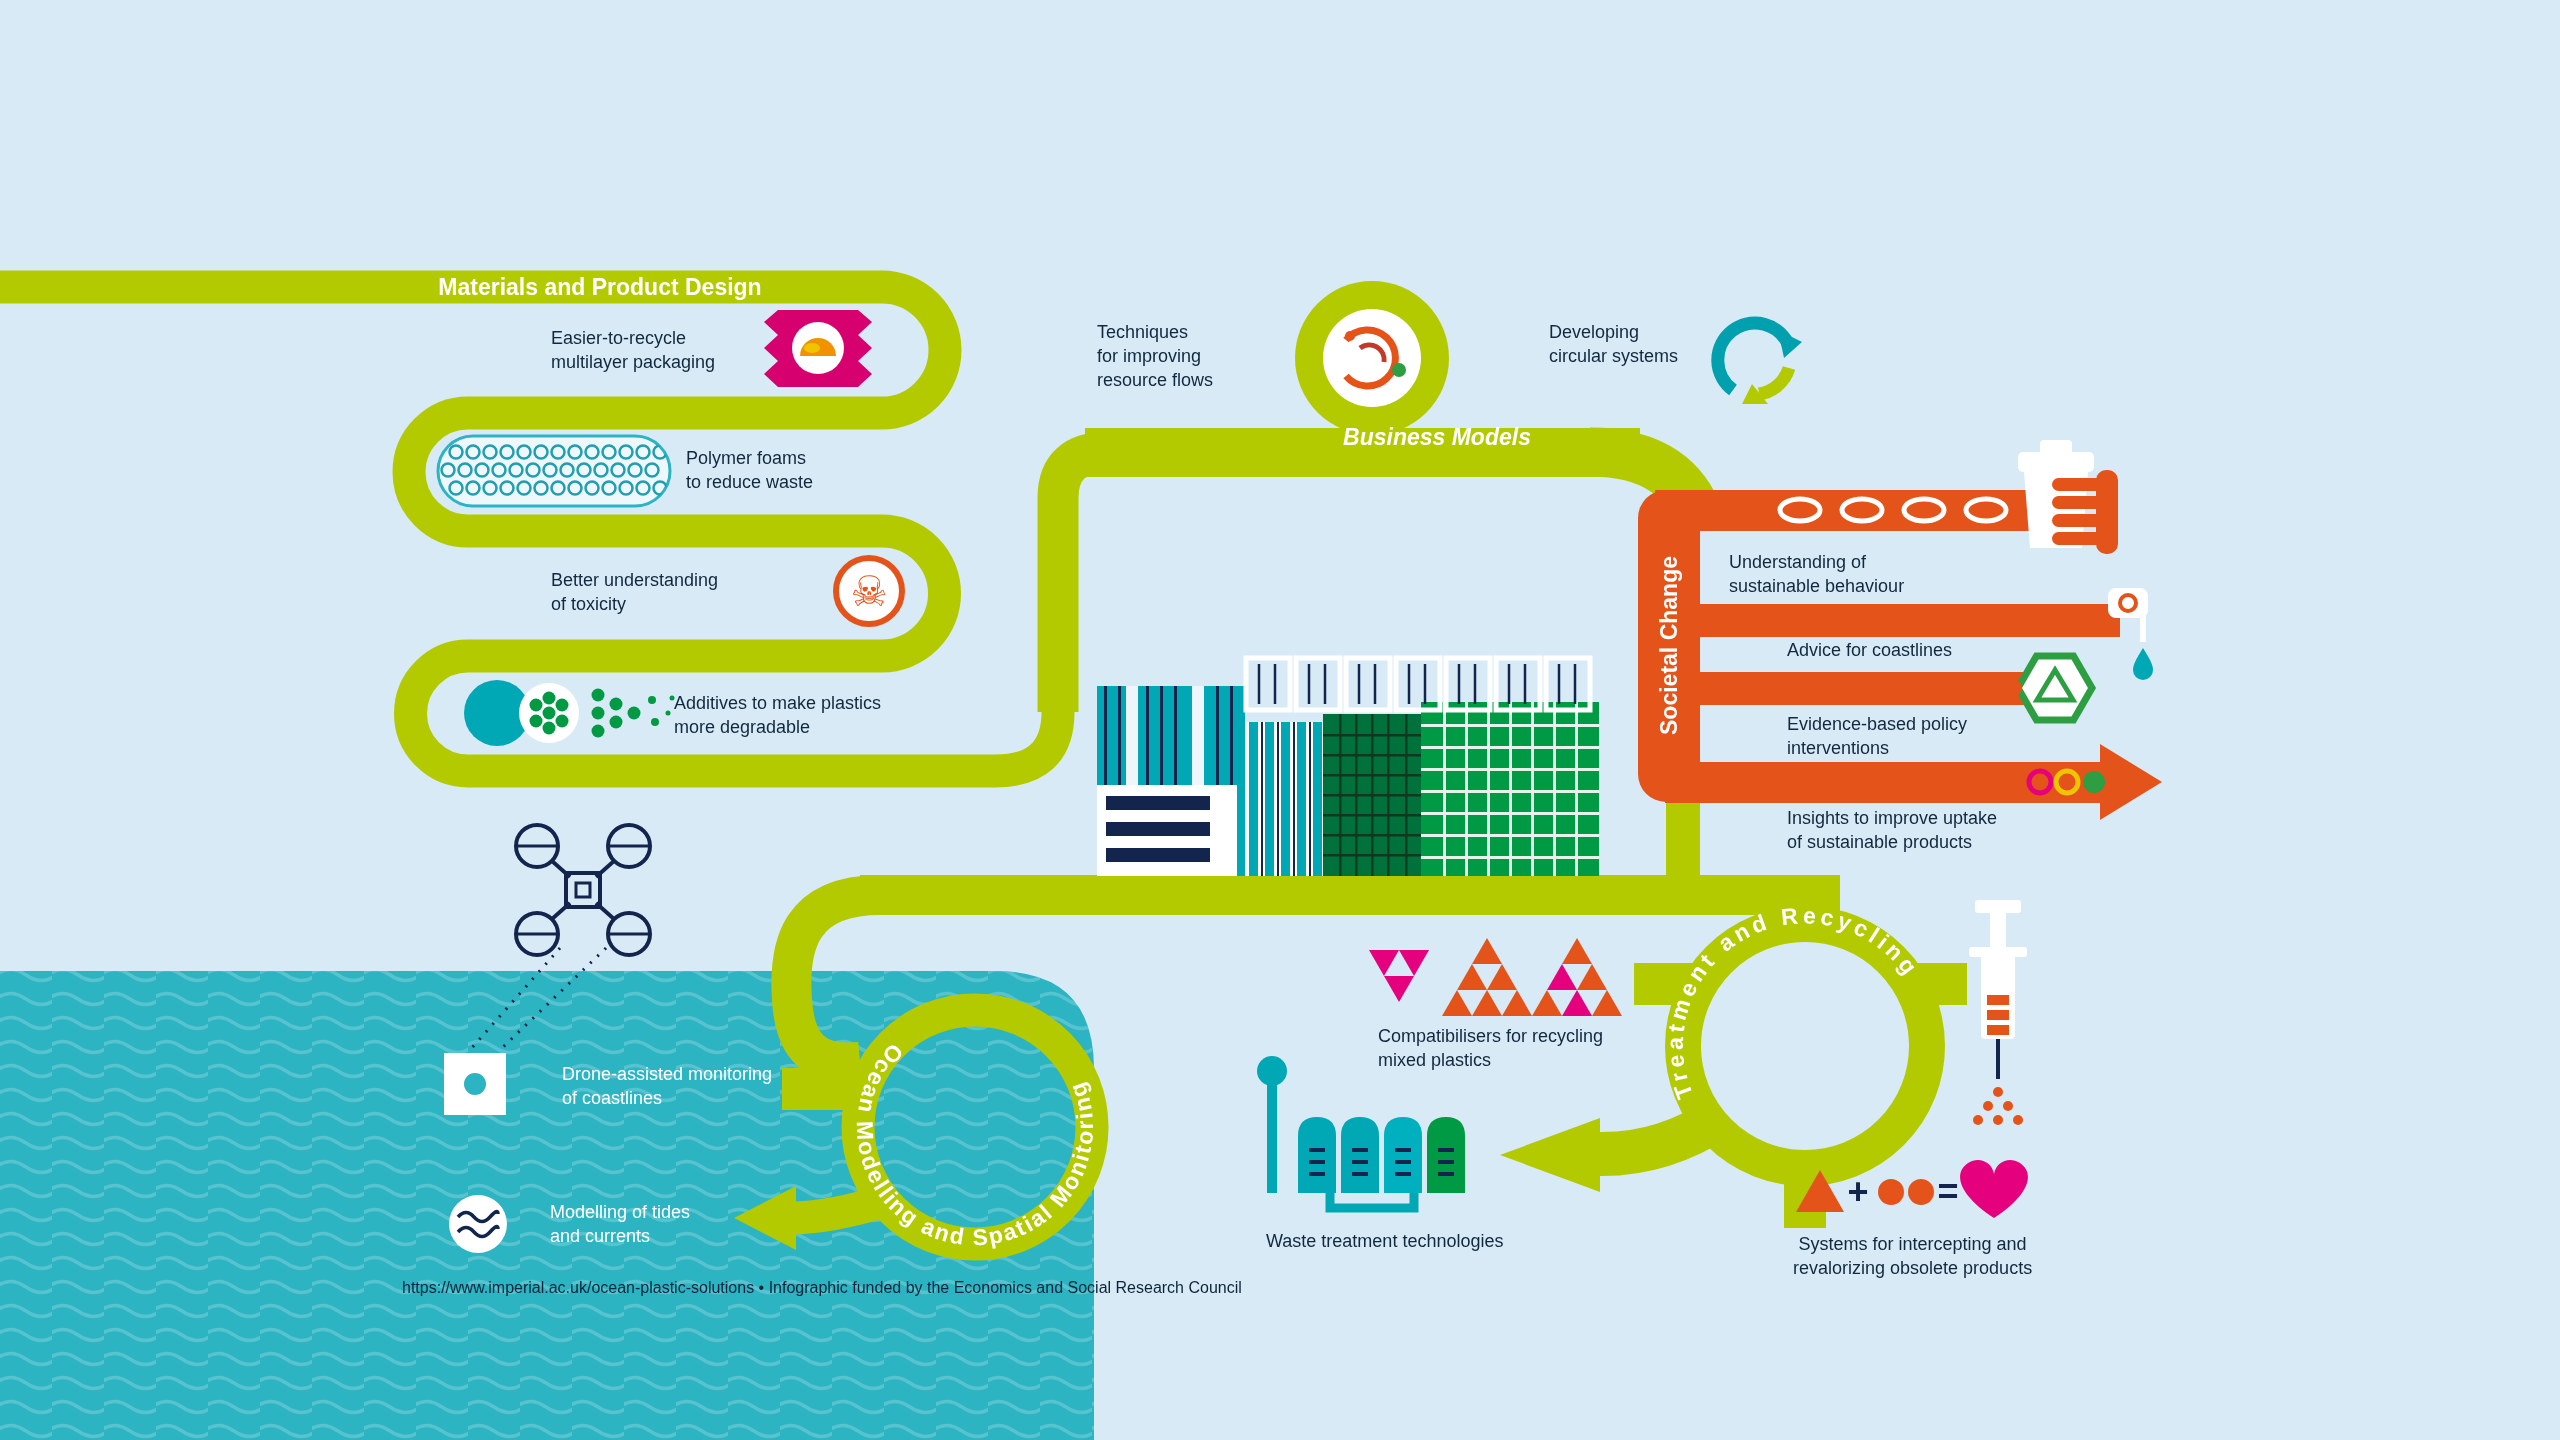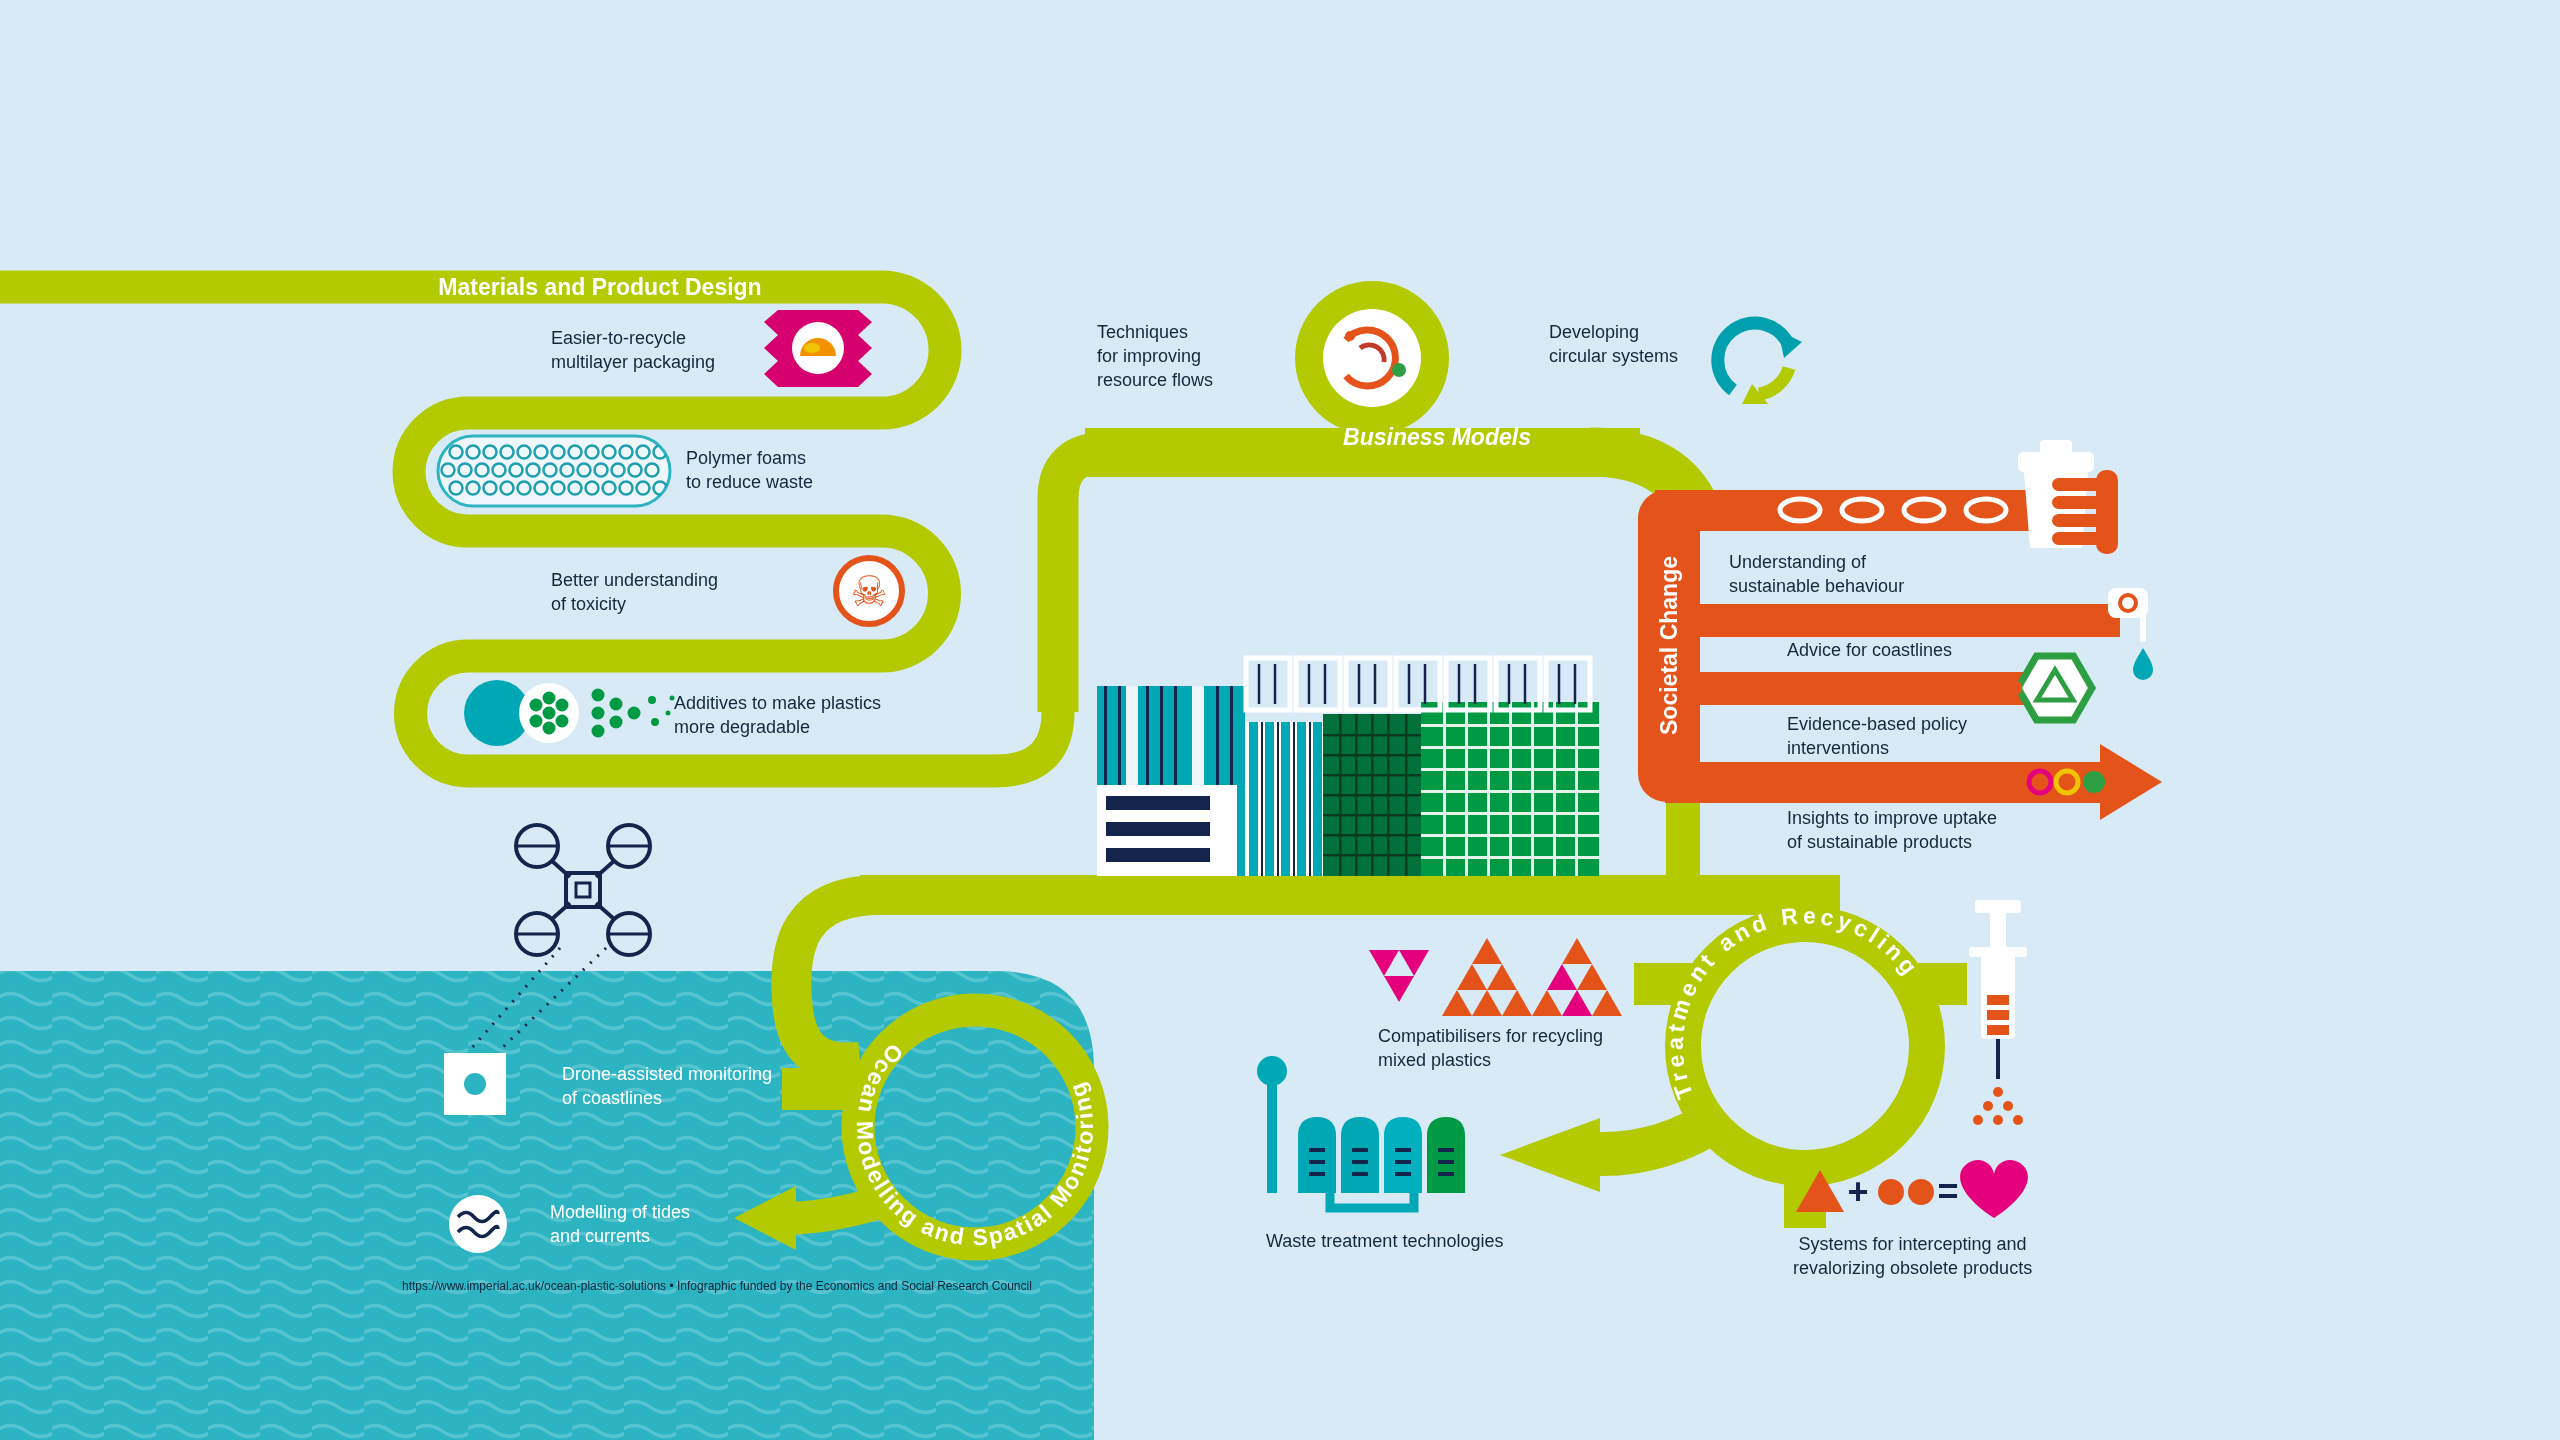--- a/index.html
+++ b/index.html
@@ -3,21 +3,21 @@
 <meta charset="utf-8">
 <style>
   html,body{margin:0;padding:0;background:#c9dfee;}
   #canvas{position:relative;width:2560px;height:1440px;background:#d8eaf6;overflow:hidden;
           font-family:"Liberation Sans",sans-serif;}
   #art{position:absolute;left:0;top:0;}
   .label{position:absolute;font-size:18px;line-height:24px;color:#11293f;white-space:pre-line;}
   .label.light{color:#ffffff;}
   .title{position:absolute;font-weight:bold;font-size:23px;color:#ffffff;text-align:center;}
   .vertical{transform:rotate(-90deg);}
-  .footer{position:absolute;font-size:12px;color:#0d2438;white-space:nowrap;}
+  .footer{position:absolute;font-size:16px;color:#0d2438;white-space:nowrap;}
   .curve{font-family:"Liberation Sans",sans-serif;font-weight:bold;font-size:23px;fill:#ffffff;letter-spacing:2px;}
 </style>
 </head>
 <body>
 
 <div id="canvas">
 
 <svg id="art" width="2560" height="1440" viewBox="0 0 2560 1440" xmlns="http://www.w3.org/2000/svg">
   <defs>
     <pattern id="wavePat" patternUnits="userSpaceOnUse" width="52" height="24">

